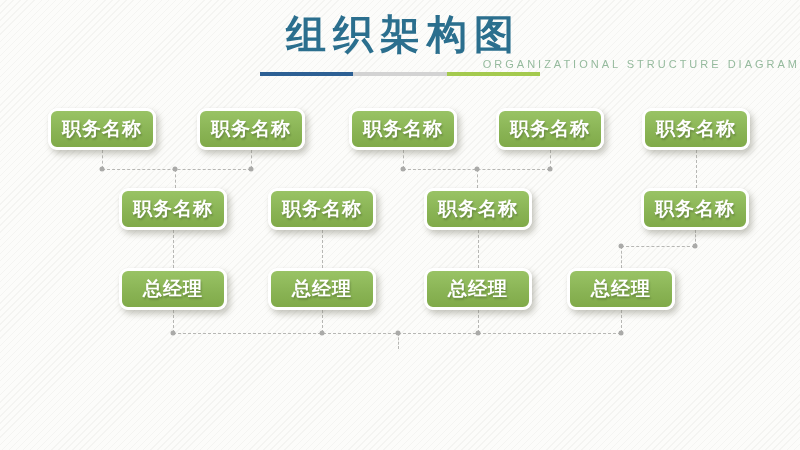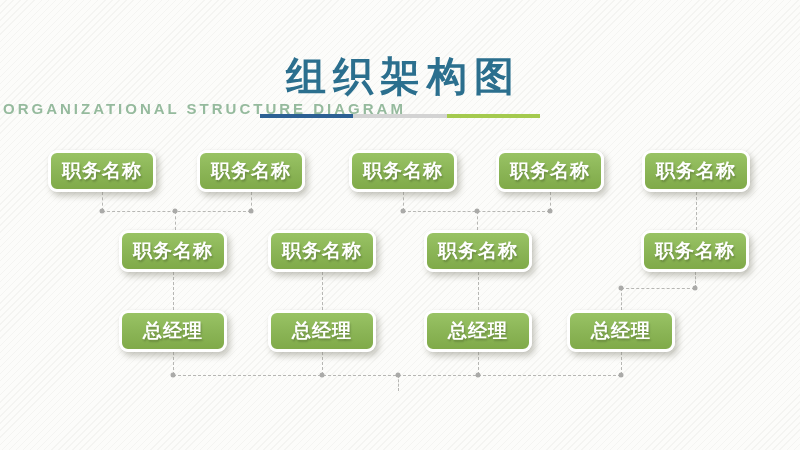--- a/index.html
+++ b/index.html
@@ -4,31 +4,31 @@
 <style>
   html,body{margin:0;padding:0;}
   body{
     width:800px;height:450px;overflow:hidden;position:relative;
     font-family:"Liberation Sans","DejaVu Sans",sans-serif;
     background-color:#fcfcfa;
     background-image:repeating-linear-gradient(135deg,
       rgba(0,0,0,0) 0px, rgba(0,0,0,0) 4px,
       rgba(120,120,108,0.06) 4px, rgba(120,120,108,0.06) 5px);
   }
-  .slide{position:absolute;inset:0;margin-top:42px;}
+  .slide{position:absolute;inset:0;}
 
   
   .title{
     position:absolute;top:12px;left:0;width:100%;text-align:center;
     font-size:40px;font-weight:bold;letter-spacing:7px;text-indent:7px;
     color:#2b6f8e;line-height:1.1;
   }
   .subtitle{
-    position:absolute;top:58px;left:0;width:100%;text-align:left;
-    font-size:15px;font-weight:700;letter-spacing:3px;text-indent:3px;
+    position:absolute;top:58px;left:0;width:100%;text-align:right;
+    font-size:11px;font-weight:400;letter-spacing:3px;text-indent:3px;
     color:#95ba9d;
   }
   .divider{
     position:absolute;top:72px;left:260px;width:280px;height:4px;
     display:flex;
   }
   .divider .seg{height:4px;}
   .seg-1{width:93px;}
   .seg-2{width:94px;}
   .seg-3{width:93px;}

